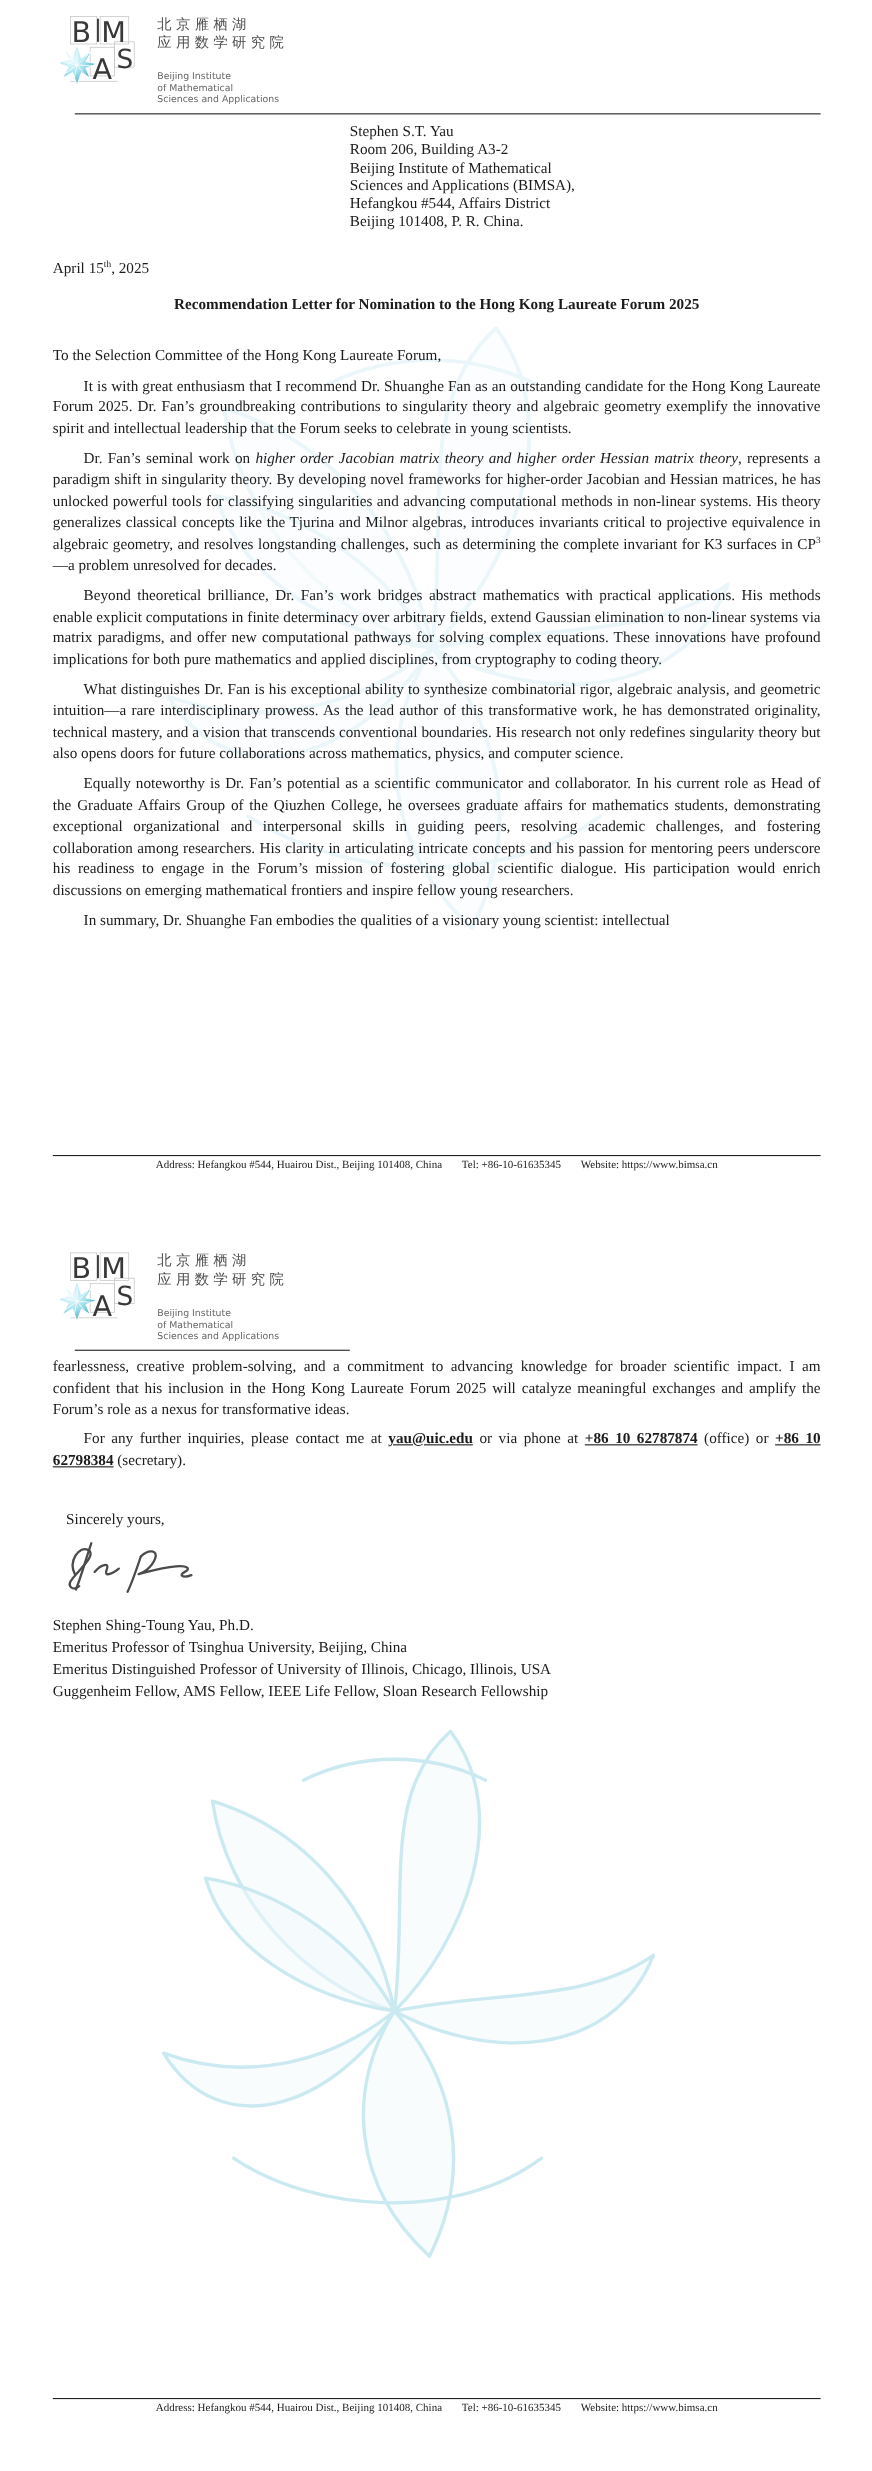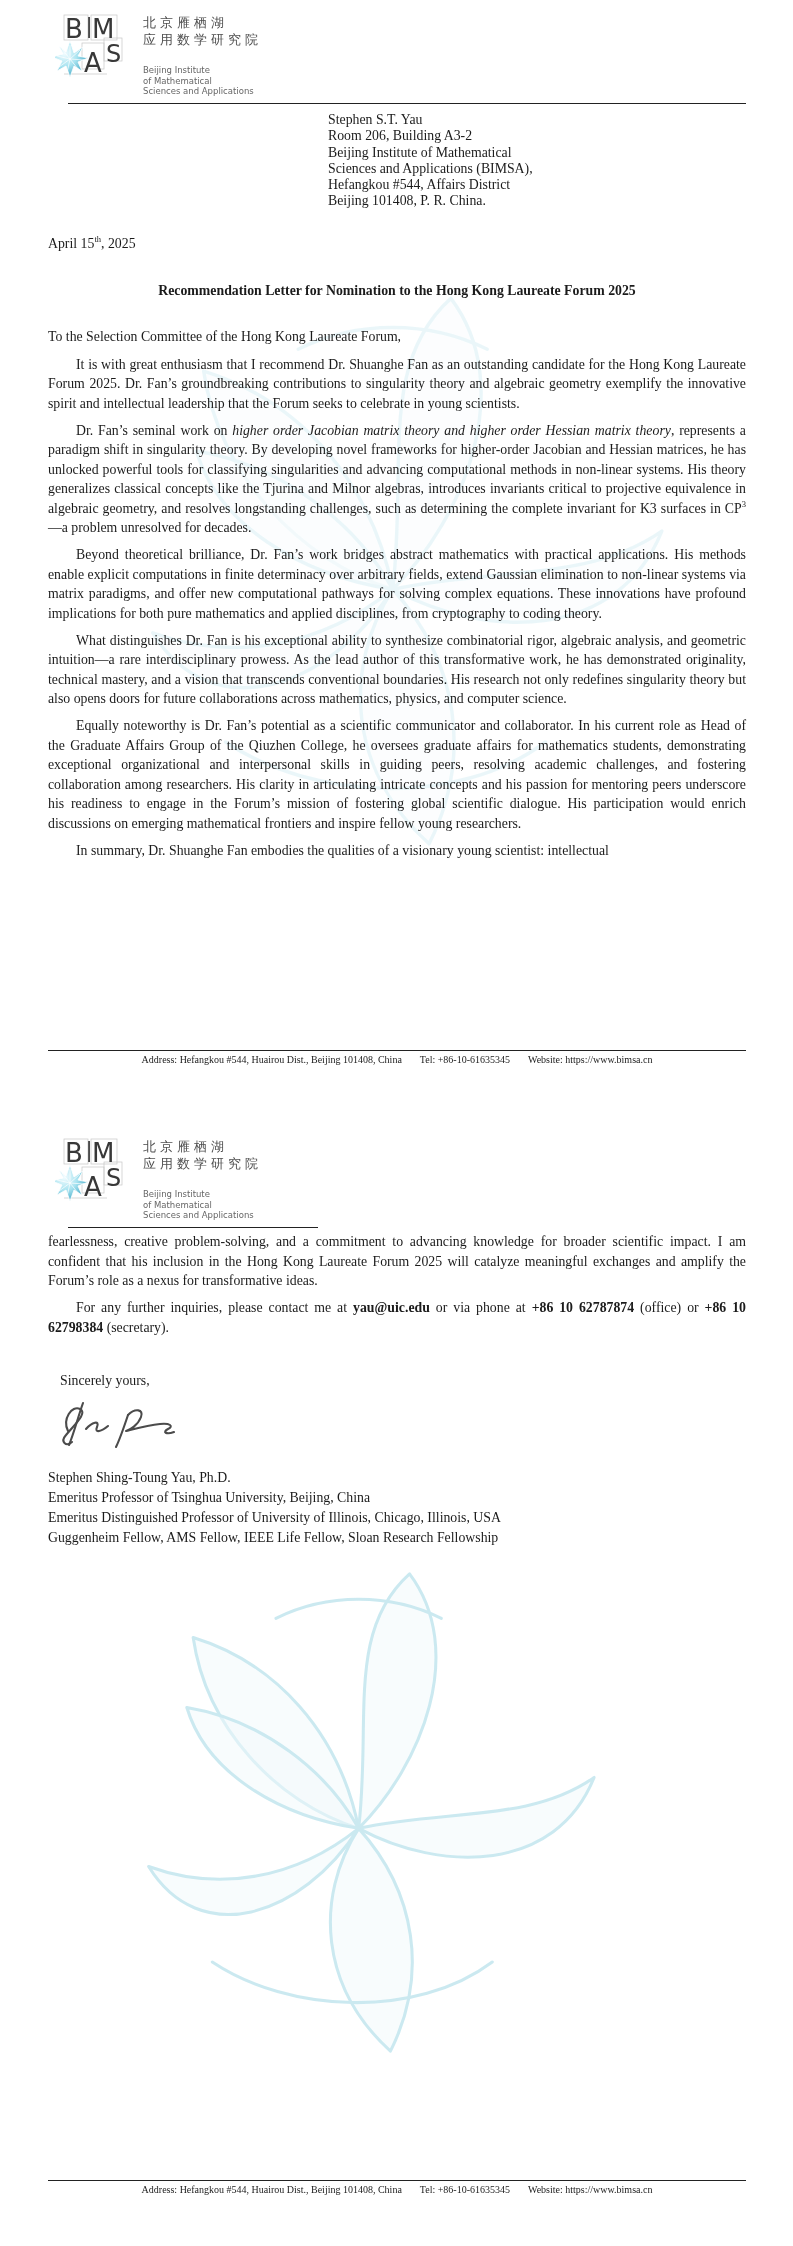--- a/index.html
+++ b/index.html
@@ -7,31 +7,31 @@
     width:793px;height:2246px;position:relative;background:#ffffff;
     font-family:"Liberation Serif", serif;color:#1b1b1b;overflow:hidden;
   }
   .abs{position:absolute;}
   
   .logo{display:flex;align-items:flex-start;gap:6px;z-index:2;}
   .logo-text{padding-top:2px;}
   .logo-cn{font-size:13px;letter-spacing:4px;color:#4f4f4f;line-height:17px;font-family:"DejaVu Sans",sans-serif;}
   .logo-en{font-size:8.5px;line-height:10.5px;color:#666;font-family:"DejaVu Sans",sans-serif;margin-top:17px;}
   .lh-rule{position:absolute;left:68px;width:678px;border-top:1.6px solid #222;z-index:2;}
-  .sender{position:absolute;left:328px;font-size:13.8px;line-height:16.3px;z-index:2;}
+  .sender{position:absolute;left:318px;font-size:13.8px;line-height:16.3px;z-index:2;}
   
   .flow{position:absolute;left:48px;width:698px;font-size:13.8px;line-height:19.5px;z-index:2;}
-  .date{margin:0 0 27px;}
+  .date{margin:0 0 13px;}
   sup{font-size:.62em;line-height:0;}
   .title{text-align:center;font-weight:bold;margin:0 0 27px;}
   .salutation{margin:0 0 8px;}
   .para{margin:0 0 7.5px;text-indent:28px;text-align:justify;}
   .para.no-indent{text-indent:0;}
   em{font-style:italic;}
-  strong{font-weight:bold;}
+  strong{font-weight:bold;text-decoration:underline;}
   
   .valediction{margin:34px 12px 4px;}
   .signature-wrap{margin:4px 0 10px 2px;}
   .signer div{line-height:20px;}
   
   .footer{position:absolute;left:48px;width:698px;z-index:2;}
   .footer-rule{border-top:1.5px solid #222;margin:0 0 3px;}
   .footer-line{display:flex;justify-content:center;gap:18px;font-size:10px;color:#1b1b1b;}
   
   .wm{position:absolute;z-index:0;pointer-events:none;}

